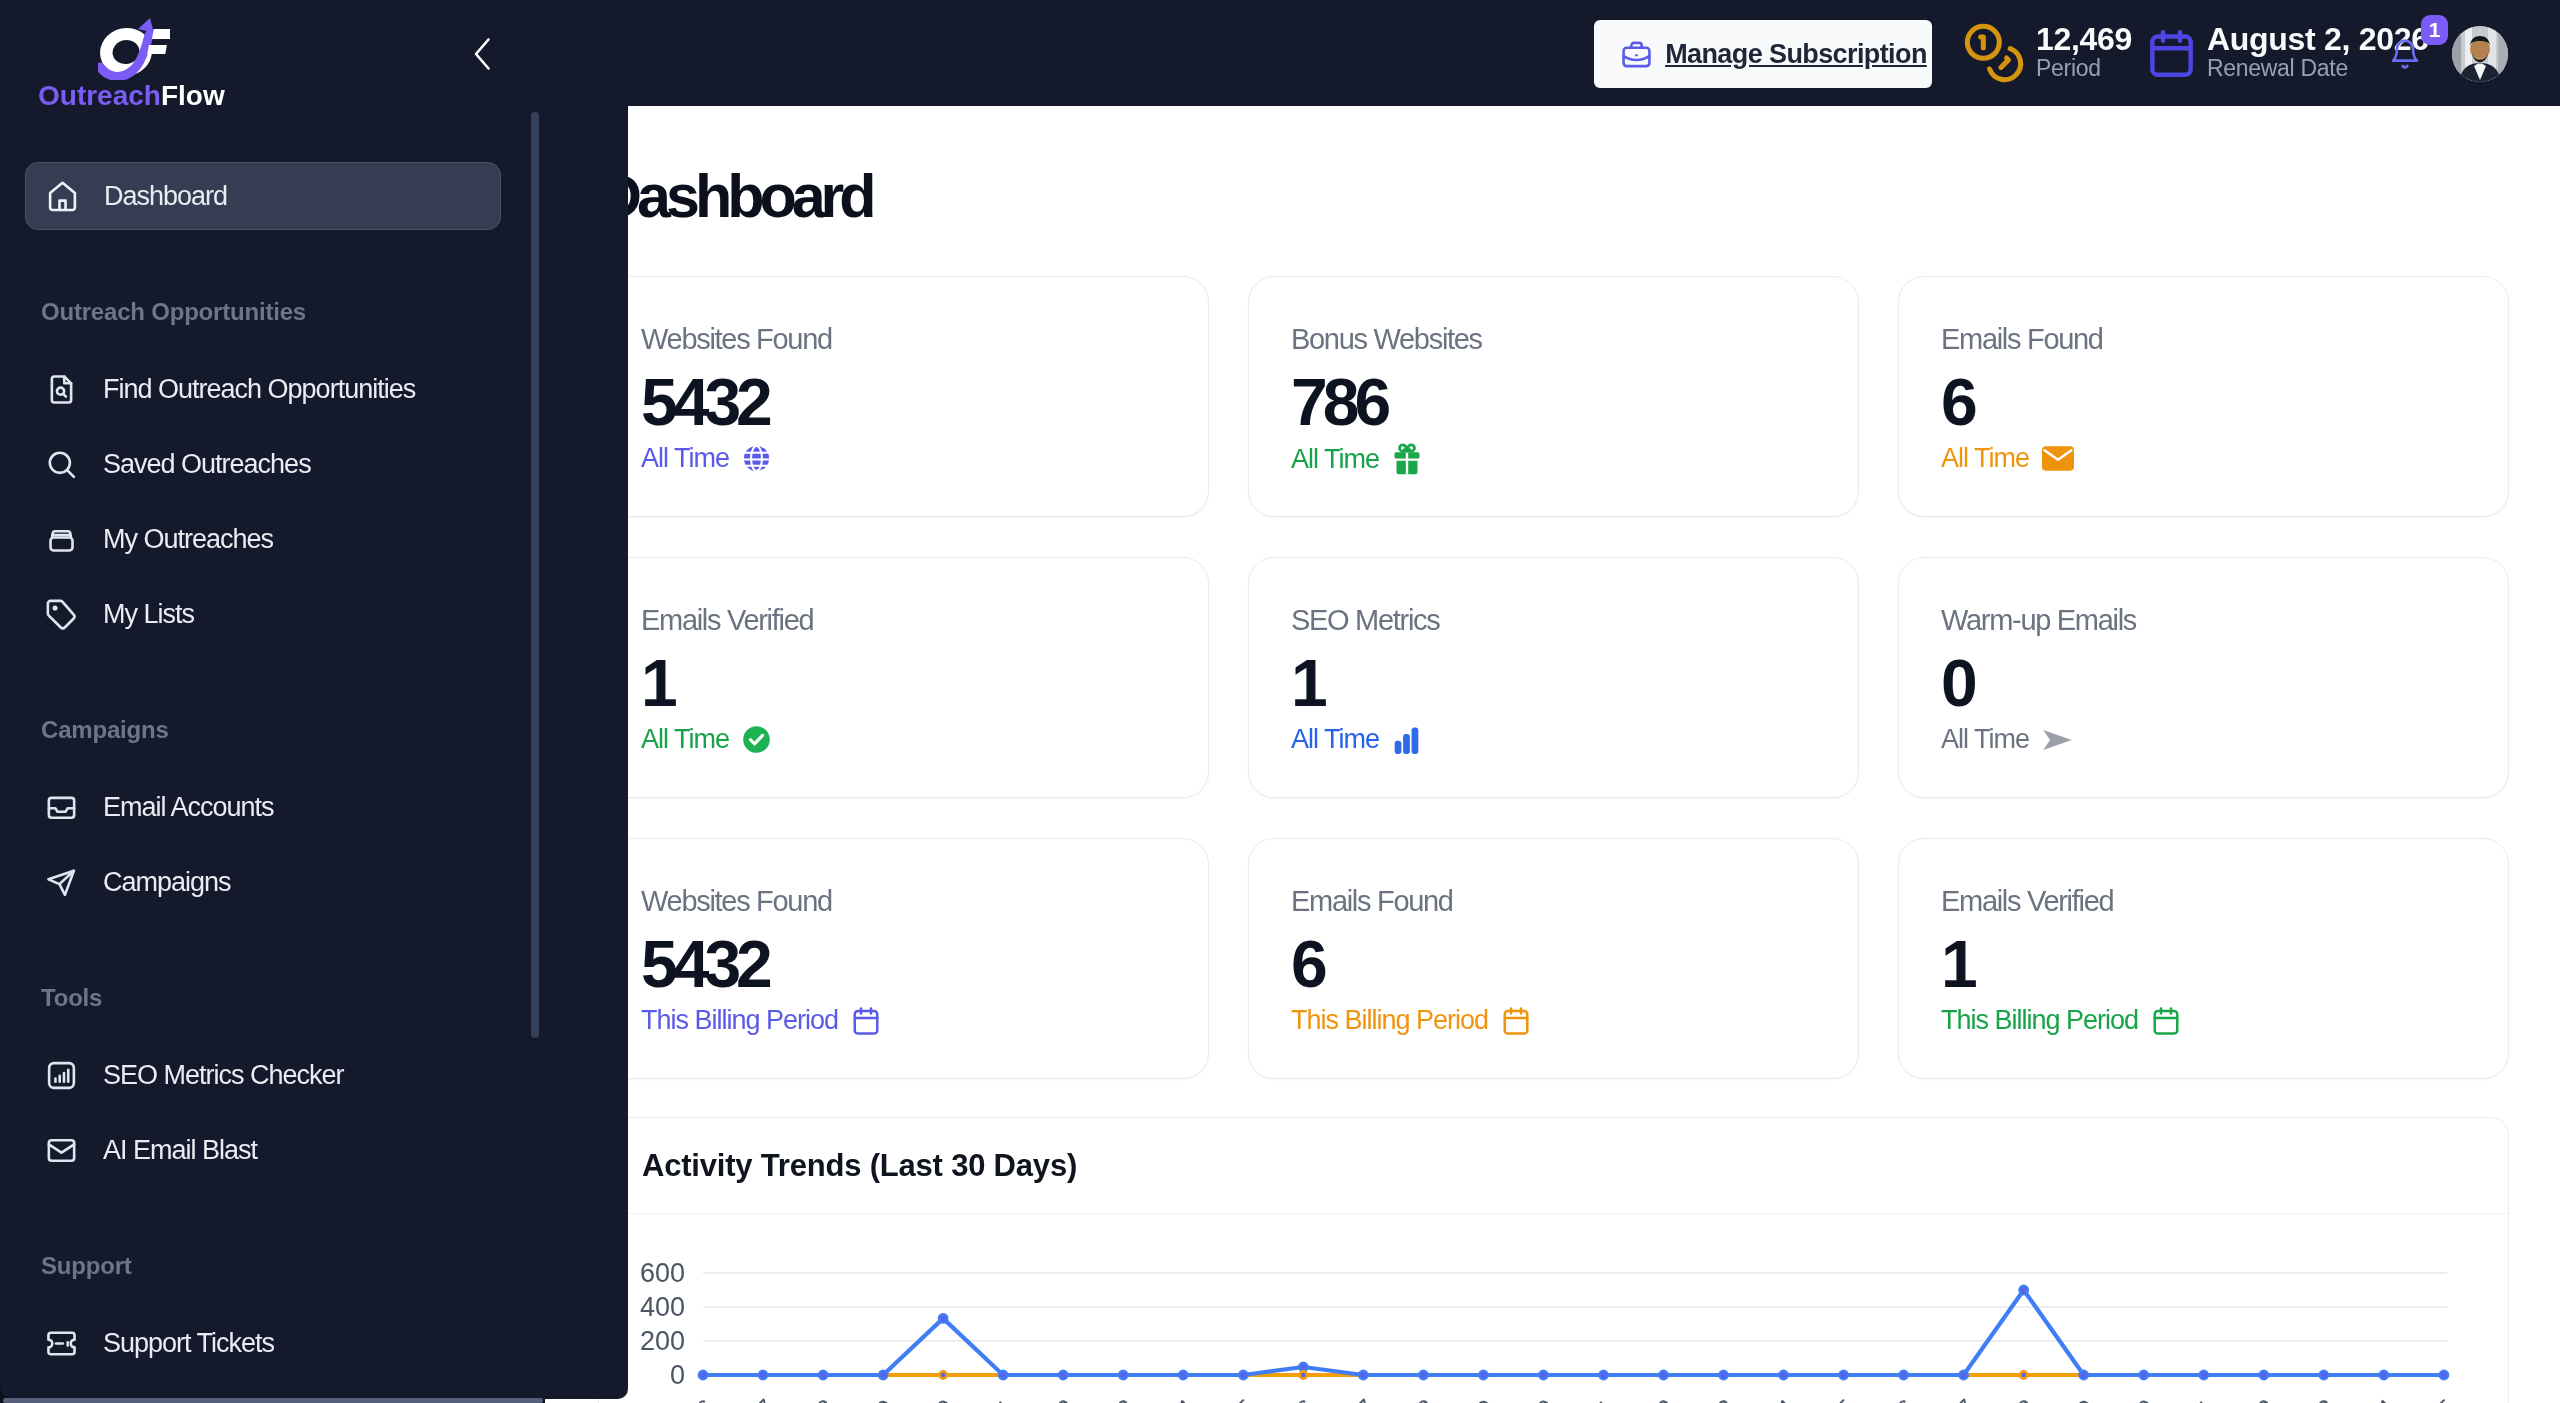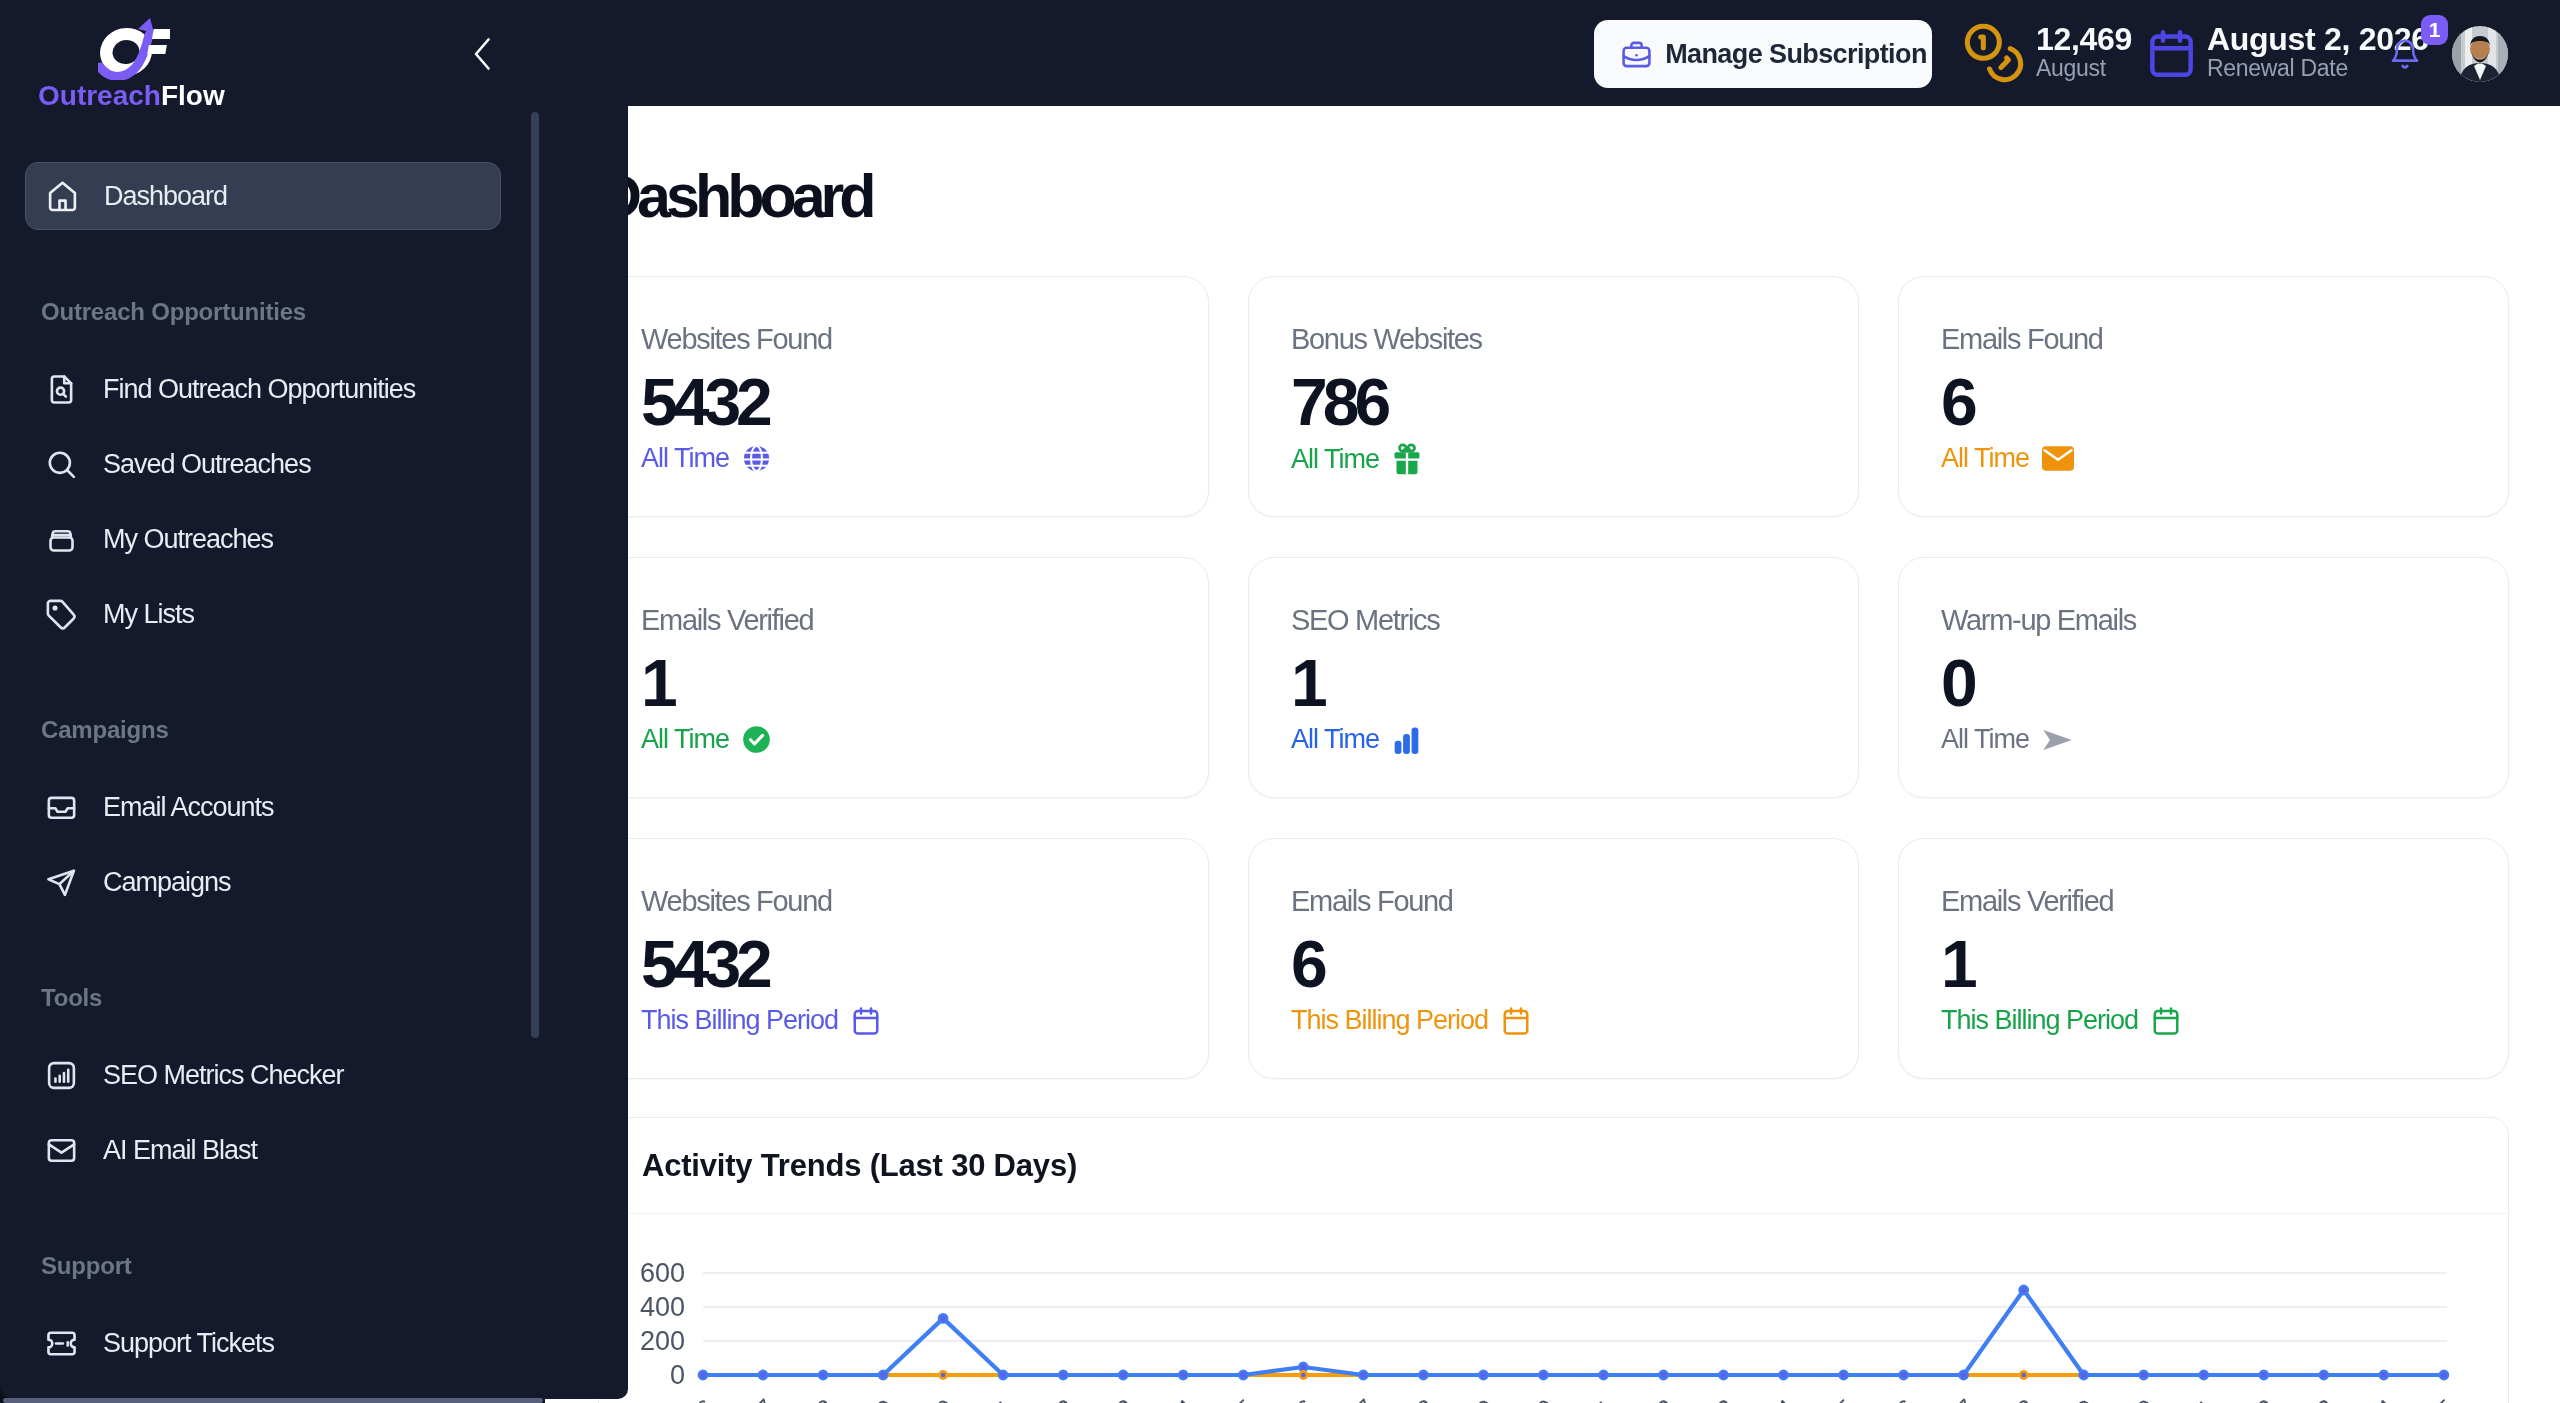--- a/index.html
+++ b/index.html
@@ -12,21 +12,21 @@
   .logo-text { position:absolute; left:0; top:66px; font-size:28px; font-weight:bold; color:#fff; white-space:nowrap; }
   .logo-text .p { color:#7b5cf5; }
   .chevron { position:absolute; left:472px; top:36px; }
   .sb-scroll { position:absolute; left:531px; top:112px; width:8px; height:926px; border-radius:4px; background:#343f58; }
   .hbar { position:absolute; left:3px; top:1398px; width:540px; height:5px; border-radius:3px; background:#57607a; z-index:4; }
   .nav { position:absolute; left:25px; top:162px; width:476px; }
   .nav-item { display:flex; align-items:center; height:68px; border-radius:13px; color:#e8ecf3; font-size:27px; margin-bottom:7px; letter-spacing:-1px; }
   .nav-item svg { margin-left:20px; margin-right:25px; flex:0 0 auto; }
   .nav-item.active { background:#343d51; border:1.5px solid #4a5366; }
   .nav-label { color:#6b7687; font-size:24px; font-weight:bold; margin:68px 0 29px 16px; letter-spacing:-0.2px; }
-  .btn-manage { position:absolute; z-index:5; left:1594px; top:20px; width:338px; height:68px; background:#f8fafc; border-radius:14px; display:flex; align-items:center; justify-content:center; gap:13px; color:#1e2637; font-size:27px; font-weight:bold; white-space:nowrap; letter-spacing:-0.6px; }
+  .btn-manage { position:absolute; z-index:5; left:1594px; top:20px; width:338px; height:68px; background:#f8fafc; border-radius:6px; display:flex; align-items:center; justify-content:center; gap:13px; color:#1e2637; font-size:27px; font-weight:bold; white-space:nowrap; letter-spacing:-0.6px;text-decoration:underline; }
   .hgroup { position:absolute; z-index:5; top:0; height:106px; display:flex; align-items:center; gap:10px; }
   .hg-credits { left:1962px; }
   .hg-renew { left:2146px; }
   .htxt .l1 { color:#f8fafc; font-size:32px; font-weight:bold; line-height:29px; letter-spacing:-0.3px; }
   .htxt .l2 { color:#97a0b3; font-size:23px; line-height:28px; letter-spacing:-0.3px; }
   .bell { position:absolute; z-index:5; left:2389px; top:36px; }
   .badge { position:absolute; z-index:5; left:2421px; top:15px; width:27px; height:30px; background:#7c5cf6; border-radius:9px; color:#fff; font-size:21px; font-weight:bold; display:flex; align-items:center; justify-content:center; }
   .avatar { position:absolute; z-index:5; left:2452px; top:26px; width:56px; height:56px; border-radius:50%; overflow:hidden; }
   h1 { position:absolute; left:53px; top:55px; font-size:61px; font-weight:bold; color:#0b101c; letter-spacing:-5px; }
   .grid { position:absolute; left:53px; top:170px; width:1911px; }
@@ -371,21 +371,21 @@
 </div>
 <div class="hgroup hg-credits">
   <svg width="64" height="68" viewBox="0 0 24 24" fill="none" stroke="#d5940f" stroke-width="1.9" stroke-linecap="round" stroke-linejoin="round">
       <circle cx="8" cy="8" r="6"></circle>
       <path d="M18.09 10.37A6 6 0 1 1 10.34 18"></path>
       <path d="M7 6h1v4"></path>
       <path d="m16.71 13.88.7.71-2.82 2.82"></path>
     </svg>
   <div class="htxt">
       <div class="l1">12,469</div>
-      <div class="l2">August</div>
+      <div class="l2">Period</div>
     </div>
 </div>
 <div class="hgroup hg-renew">
   <svg width="51" height="51" viewBox="0 0 24 24" fill="none" stroke="#4d46e4" stroke-width="2.1" stroke-linecap="round" stroke-linejoin="round">
       <rect x="3" y="4" width="18" height="18" rx="2.5"></rect>
       <path d="M16 2v4"></path>
       <path d="M8 2v4"></path>
       <path d="M3 9.5h18"></path>
     </svg>
   <div class="htxt">

